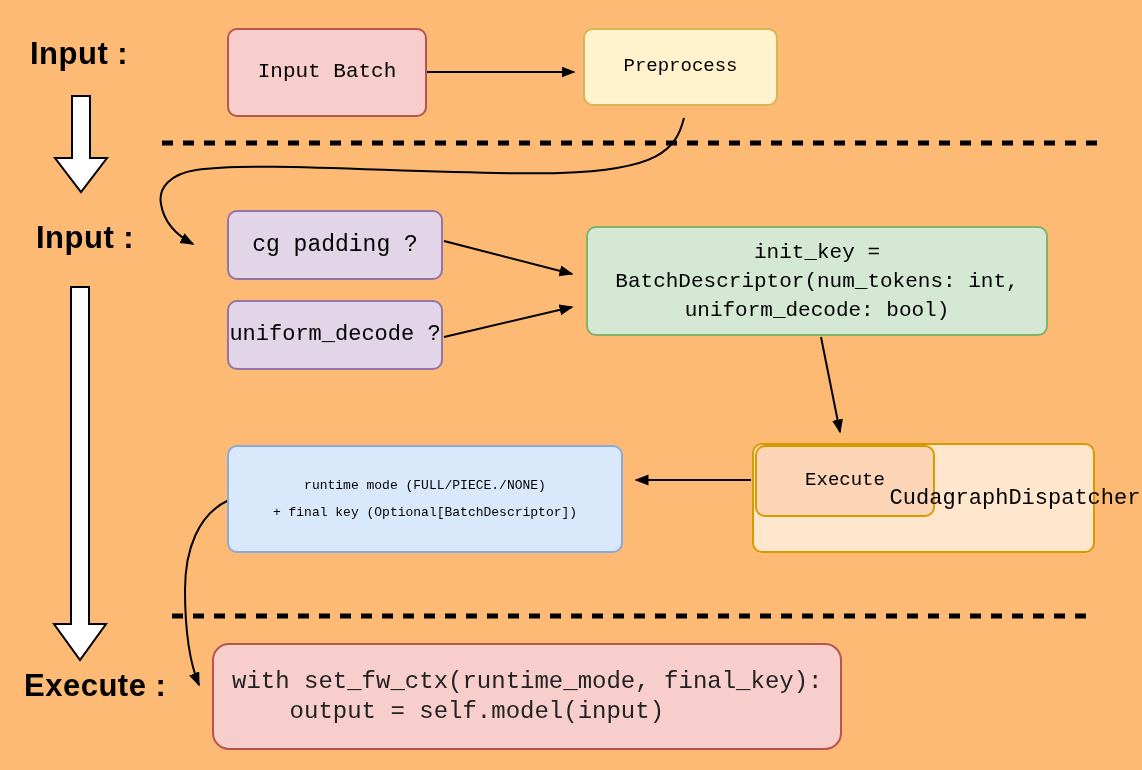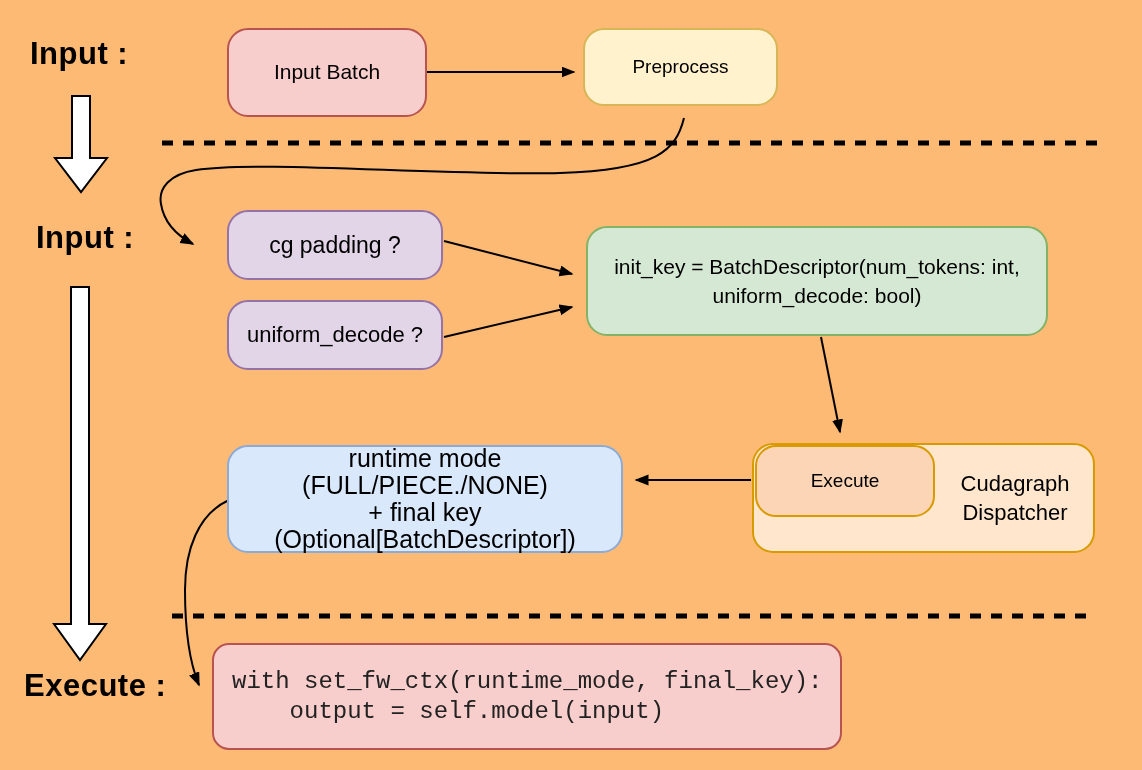--- a/index.html
+++ b/index.html
@@ -6,36 +6,36 @@
   .canvas{
     position:relative;width:1142px;height:770px;background:#fdba74;overflow:hidden;
     font-family:"Liberation Sans","DejaVu Sans",sans-serif;color:#000;
   }
   .wires{position:absolute;left:0;top:0;width:1142px;height:770px;}
   .stage-label{position:absolute;font-weight:700;font-size:31px;letter-spacing:0.5px;white-space:nowrap;}
   .lbl-input{left:30px;top:36px;}
   .lbl-plan{left:36px;top:220px;}
   .lbl-execute{left:24px;top:668px;}
   .node{
-    position:absolute;box-sizing:border-box;border:2px solid #000;border-radius:21px;
+    position:absolute;box-sizing:border-box;border:2px solid #000;border-radius:10px;
     display:flex;flex-direction:column;align-items:center;justify-content:center;
-    text-align:center;line-height:1.25;
+    text-align:center;line-height:1.25;font-family:Liberation Mono, monospace;
   }
   .node span{display:block;}
   .n-input-batch{left:227px;top:28px;width:200px;height:89px;background:#f8cecc;border-color:#b85450;font-size:21px;}
   .n-preprocess{left:583px;top:28px;width:195px;height:78px;background:#fff2cc;border-color:#d6b656;font-size:19px;}
   .n-cg{left:227px;top:210px;width:216px;height:70px;background:#e1d5e7;border-color:#9673a6;font-size:23px;}
   .n-uniform{left:227px;top:300px;width:216px;height:70px;background:#e1d5e7;border-color:#9673a6;font-size:22px;}
   .n-initkey{left:586px;top:226px;width:462px;height:110px;background:#d5e8d4;border-color:#82b366;font-size:21px;line-height:29px;}
-  .n-runtime{left:227px;top:445px;width:396px;height:108px;background:#dae8fc;border-color:#8caad6;font-size:25px;line-height:27px;}
+  .n-runtime{left:227px;top:445px;width:396px;height:108px;background:#dae8fc;border-color:#8caad6;font-size:13px;line-height:27px;}
   .n-cudagraph{left:752px;top:443px;width:343px;height:110px;background:#ffe6cc;border-color:#d79b00;justify-content:flex-start;align-items:flex-start;}
   .n-dispatch{left:1px;top:0px;width:180px;height:72px;background:#fbd5b5;border-color:#d79b00;font-size:19px;position:absolute;}
   .cudagraph-caption{
     position:absolute;left:181px;top:0;width:160px;height:106px;
-    display:flex;flex-direction:column;align-items:center;justify-content:center;
+    display:flex;align-items:center;justify-content:center;
     font-size:22px;line-height:29px;text-align:center;
   }
   .n-code{
     left:212px;top:643px;width:630px;height:107px;background:#f8cecc;border-color:#b85450;
     border-radius:17px;align-items:flex-start;padding-left:18px;
     font-family:"Liberation Mono","DejaVu Sans Mono",monospace;font-size:24px;line-height:30px;color:#222;
     text-align:left;
   }
   .n-code span{white-space:pre;}
 </style>

